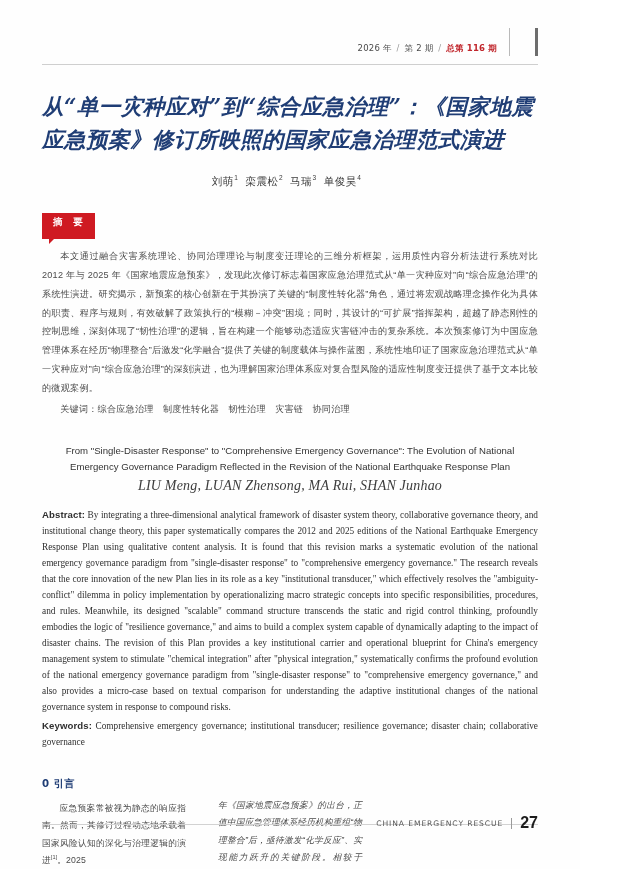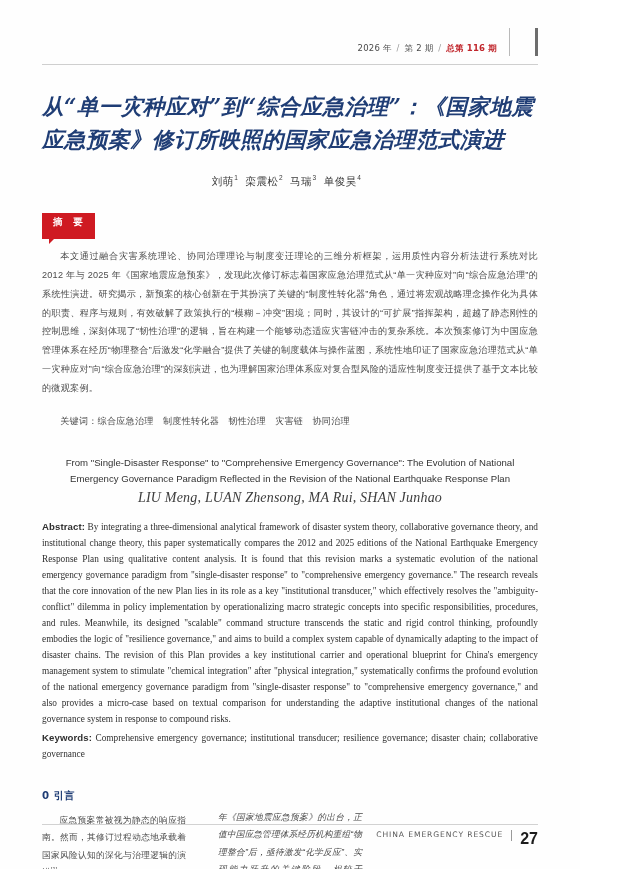--- a/index.html
+++ b/index.html
@@ -124,21 +124,21 @@
   .abs-cn {
     margin-top: 14px;
     font-size: 9.1px;
     line-height: 2.08;
     color: #4b4b4b;
     text-align: justify;
     text-justify: inter-ideograph;
     letter-spacing: .25px;
   }
   .abs-cn p { margin: 0; text-indent: 2em; }
-  .abs-cn p.kw { margin-top: 14px; }
+  .abs-cn p.kw { margin-top: 2px; }
 
   
   .title-en {
     margin-top: 24px;
     text-align: center;
     font-size: 9.6px;
     line-height: 1.62;
     color: #333333;
     padding: 0 14px;
     font-family: "Liberation Sans", sans-serif;
@@ -201,23 +201,23 @@
   .foot-rule {
     position: absolute;
     left: 42px; right: 42px;
     bottom: 44px;
     height: 1px;
     background: #d2d2d2;
   }
   .footer {
     position: absolute;
     right: 42px;
-    bottom: 21px;
+    bottom: 37px;
     display: flex;
-    align-items: flex-start;
+    align-items: center;
     gap: 8px;
   }
   .foot-name {
     font-size: 7.6px;
     letter-spacing: .9px;
     color: #575757;
     font-family: "DejaVu Sans", sans-serif;
   }
   .foot-bar { width: 1px; height: 11px; background: #9a9a9a; }
   .foot-page {

